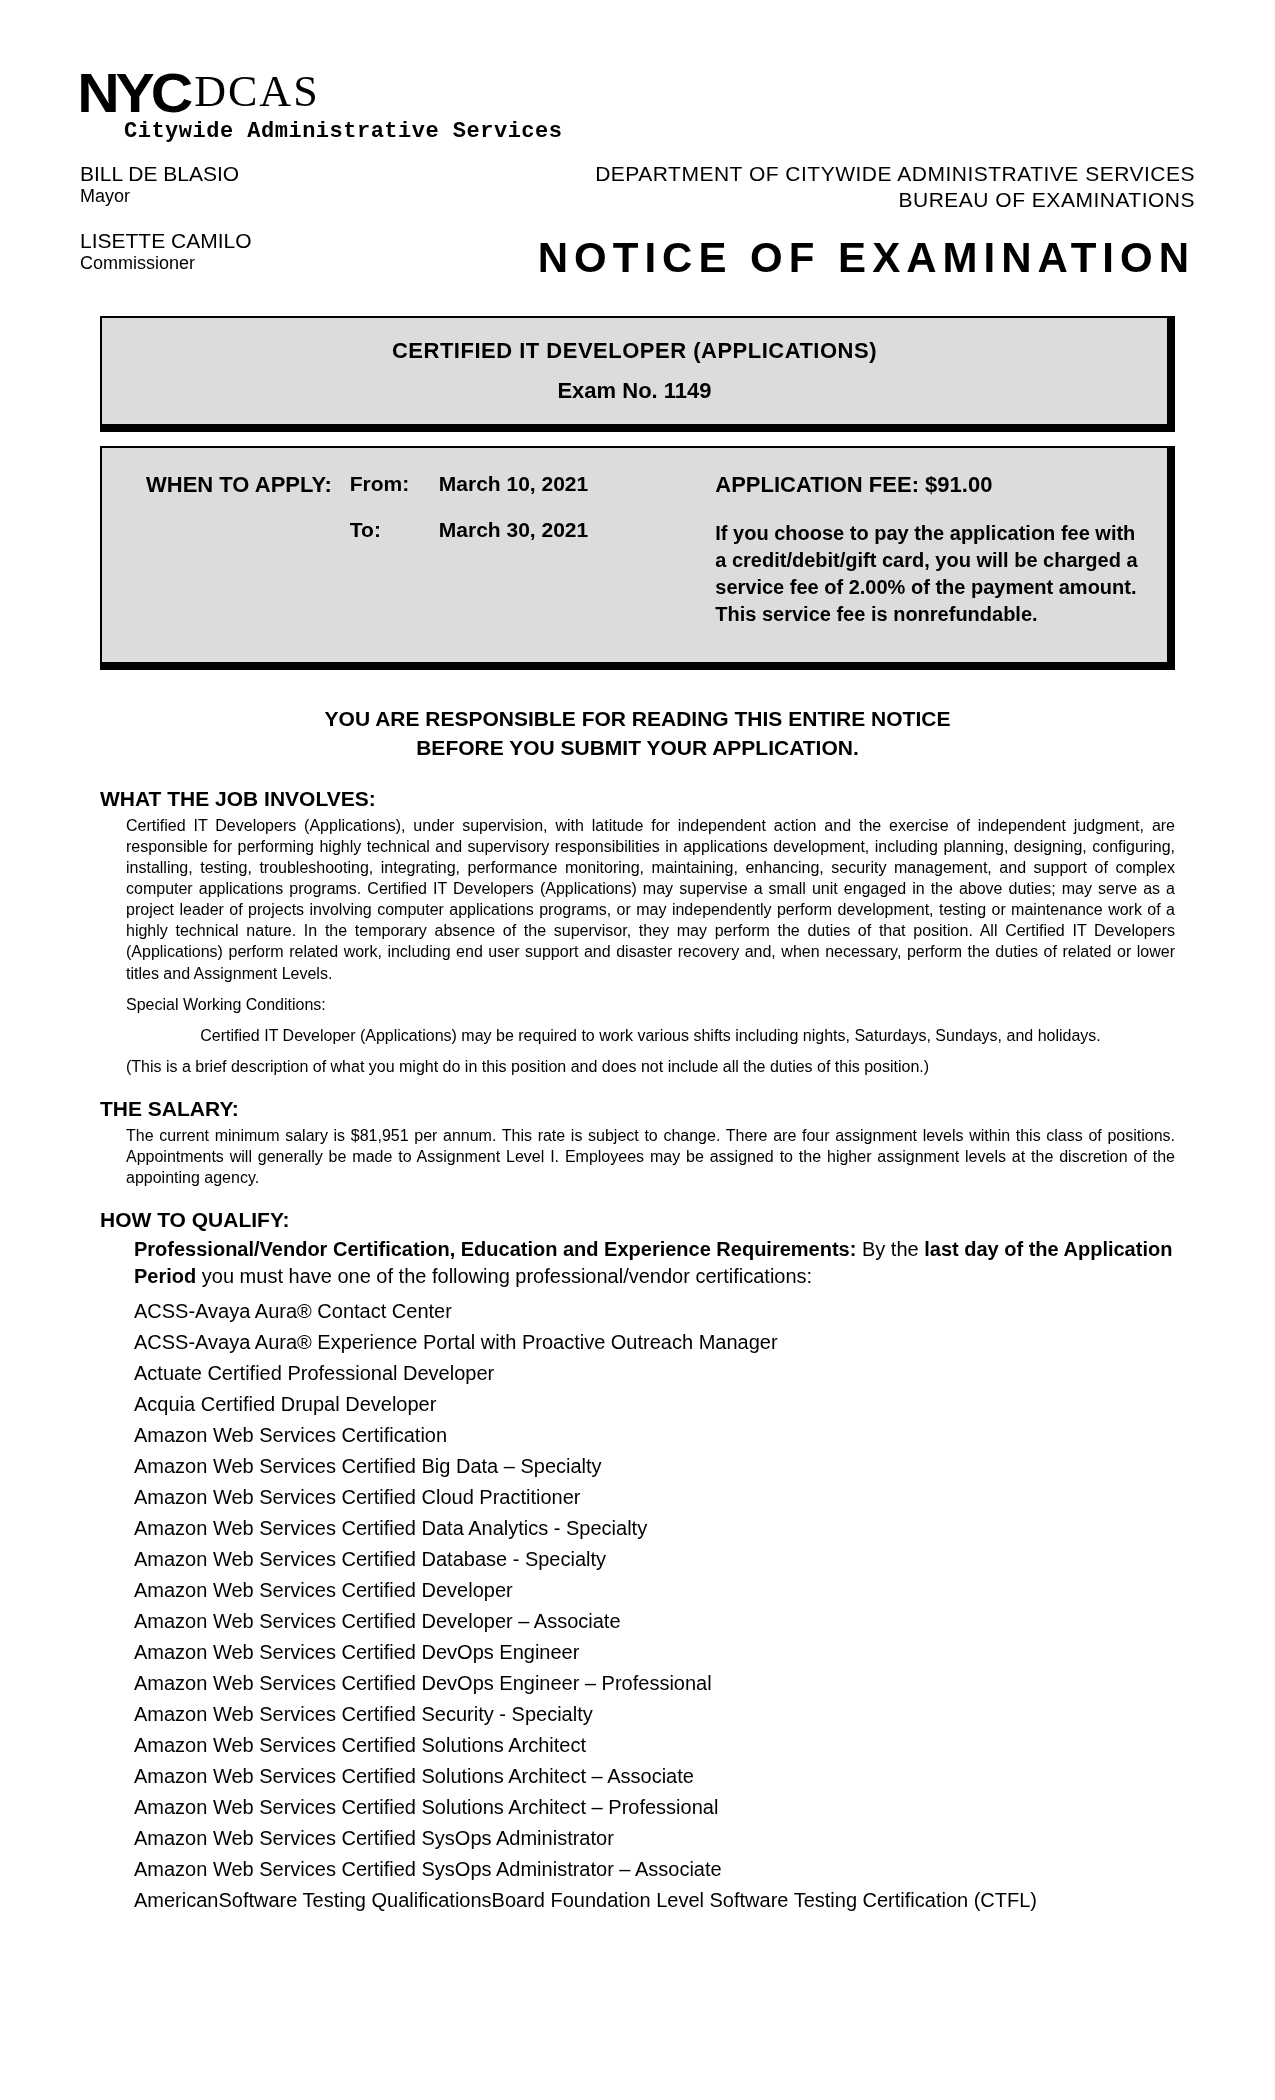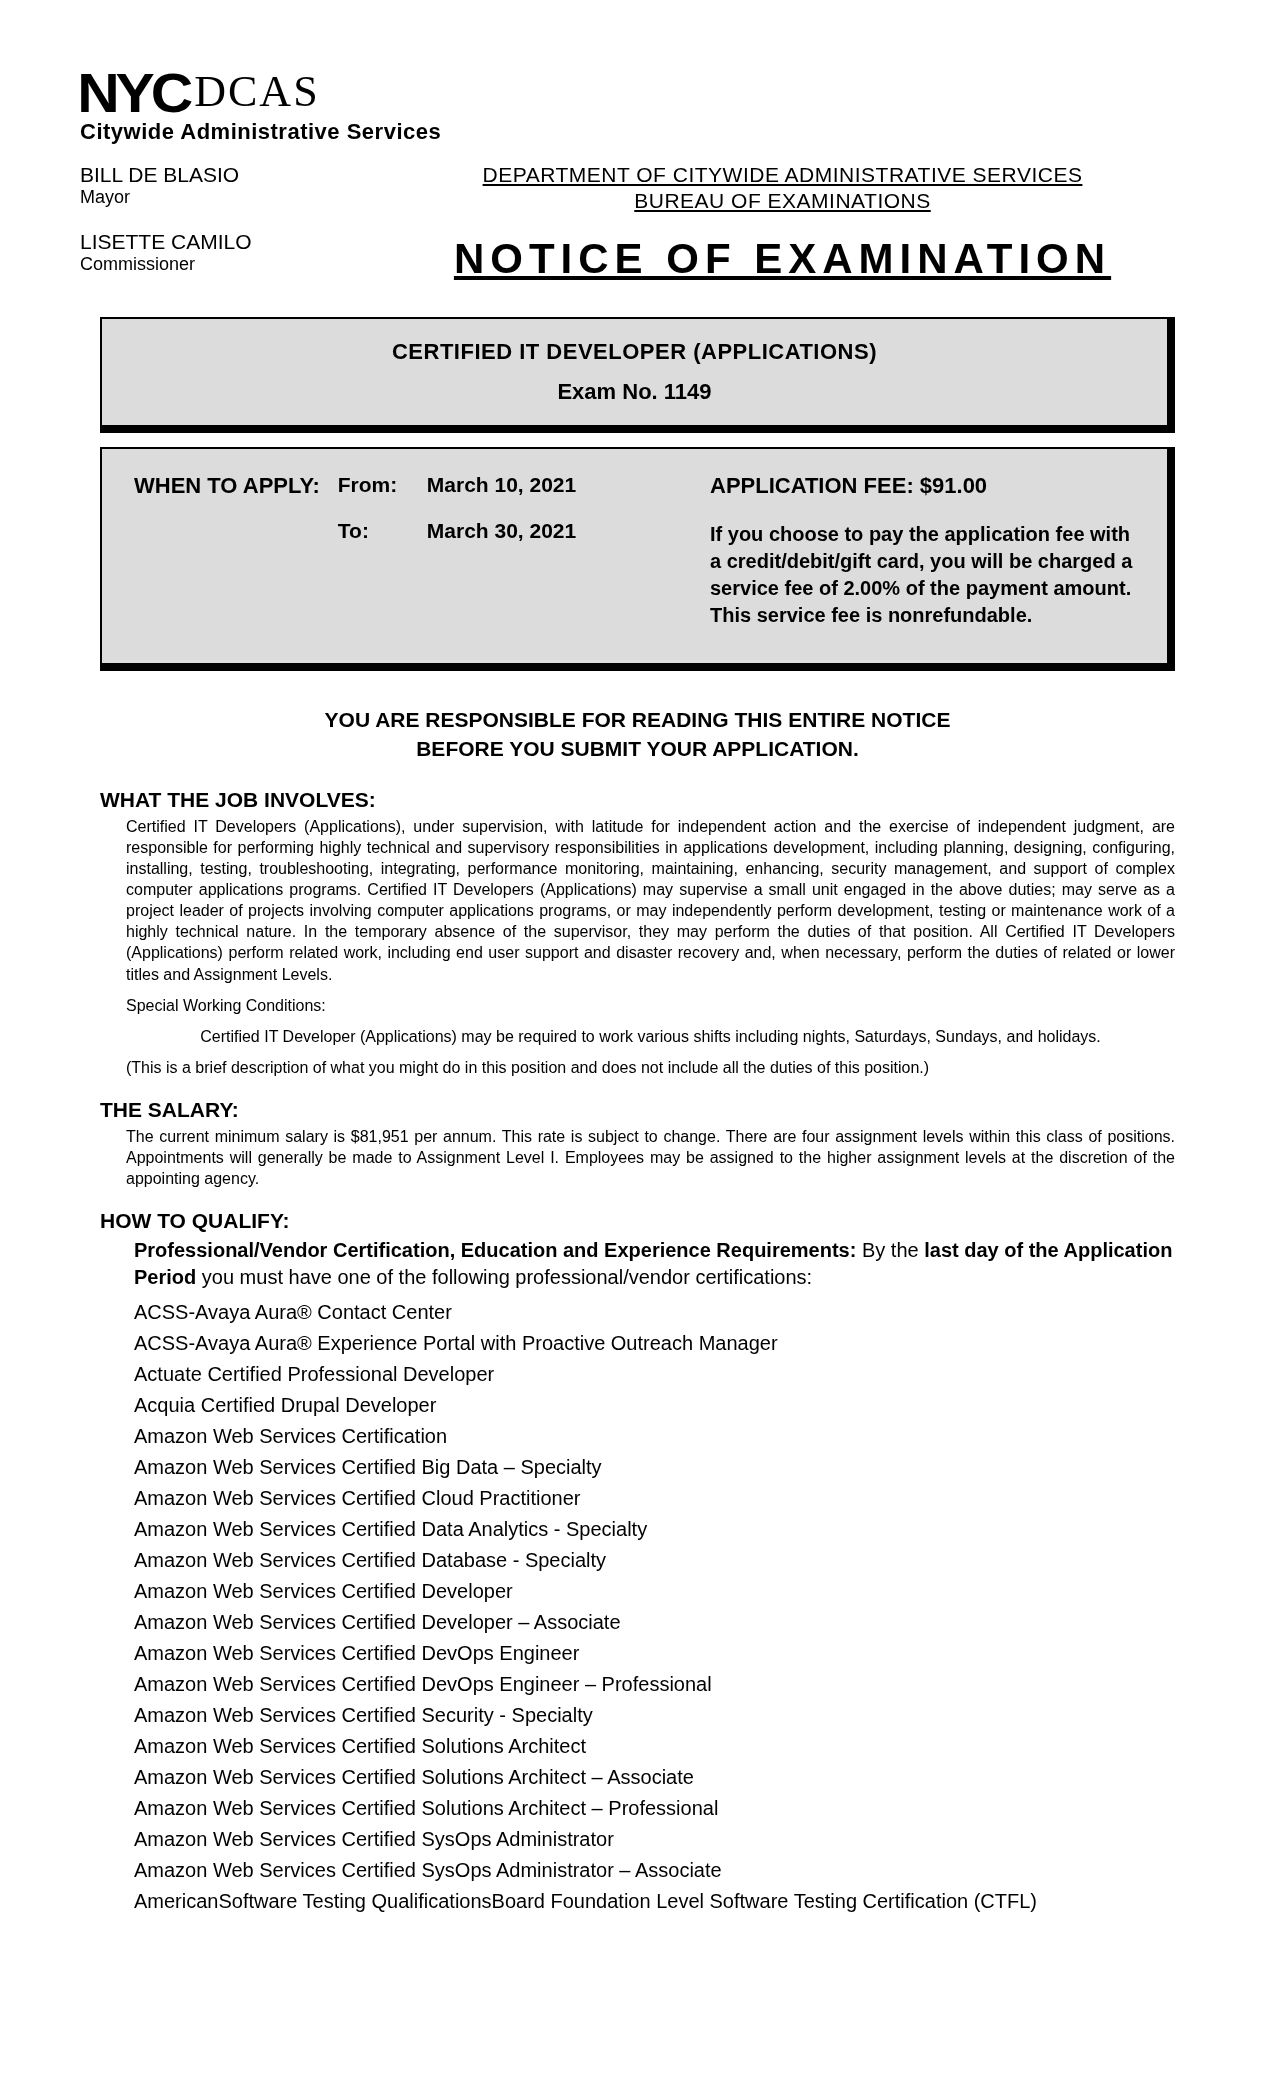--- a/index.html
+++ b/index.html
@@ -21,36 +21,37 @@
     }
     .logo-dcas {
       font-family: Georgia, serif;
       font-size: 44px;
       font-weight: 400;
       letter-spacing: 2px;
       margin-left: 8px;
       vertical-align: 6px;
     }
     .logo-sub {
-      font-family: Liberation Sans, sans-serif;
+      font-family: Liberation Mono, monospace;
       font-weight: 700;
       font-size: 22px;
       letter-spacing: 0.5px;
       margin-top: -6px;
+      margin-left: 44px;
     }
     .header-row {
       display: flex;
       margin-top: 18px;
       gap: 40px;
     }
     .officials { width: 250px; flex-shrink: 0; }
     .official { margin-bottom: 22px; }
     .official .name { font-size: 21px; }
     .official .title { font-size: 18px; }
-    .center-block { flex: 1; text-align: center; text-decoration: underline; }
+    .center-block { flex: 1; text-align: right; }
     .dept-line { font-size: 21px; letter-spacing: 0.5px; }
     .bureau-line { font-size: 21px; letter-spacing: 0.5px; margin-top: 2px; }
     .notice-title {
       font-size: 42px;
       font-weight: 900;
       letter-spacing: 6px;
       margin-top: 22px;
     }
     .panel {
       margin: 20px 20px 0 20px;
@@ -62,21 +63,21 @@
       text-align: center;
     }
     .panel .exam-title { font-weight: 700; font-size: 22px; letter-spacing: 0.5px; }
     .panel .exam-no { font-weight: 700; font-size: 22px; margin-top: 14px; }
     .panel2 {
       margin: 14px 20px 0 20px;
       border: 2px solid #000;
       border-right-width: 8px;
       border-bottom-width: 8px;
       background: #dcdcdc;
-      padding: 24px 28px 34px 32px;
+      padding: 24px 28px 34px 44px;
     }
     .panel2-grid { display: flex; gap: 30px; }
     .apply-col { width: 56%; display: flex; gap: 18px; }
     .apply-label { font-weight: 700; font-size: 22px; white-space: nowrap; }
     .apply-dates { font-weight: 700; font-size: 21px; }
     .apply-dates .row { display: flex; gap: 25px; }
     .apply-dates .row + .row { margin-top: 22px; }
     .apply-dates .to { width: 64px; }
     .fee-col { width: 44%; }
     .fee-title { font-weight: 700; font-size: 22px; }

